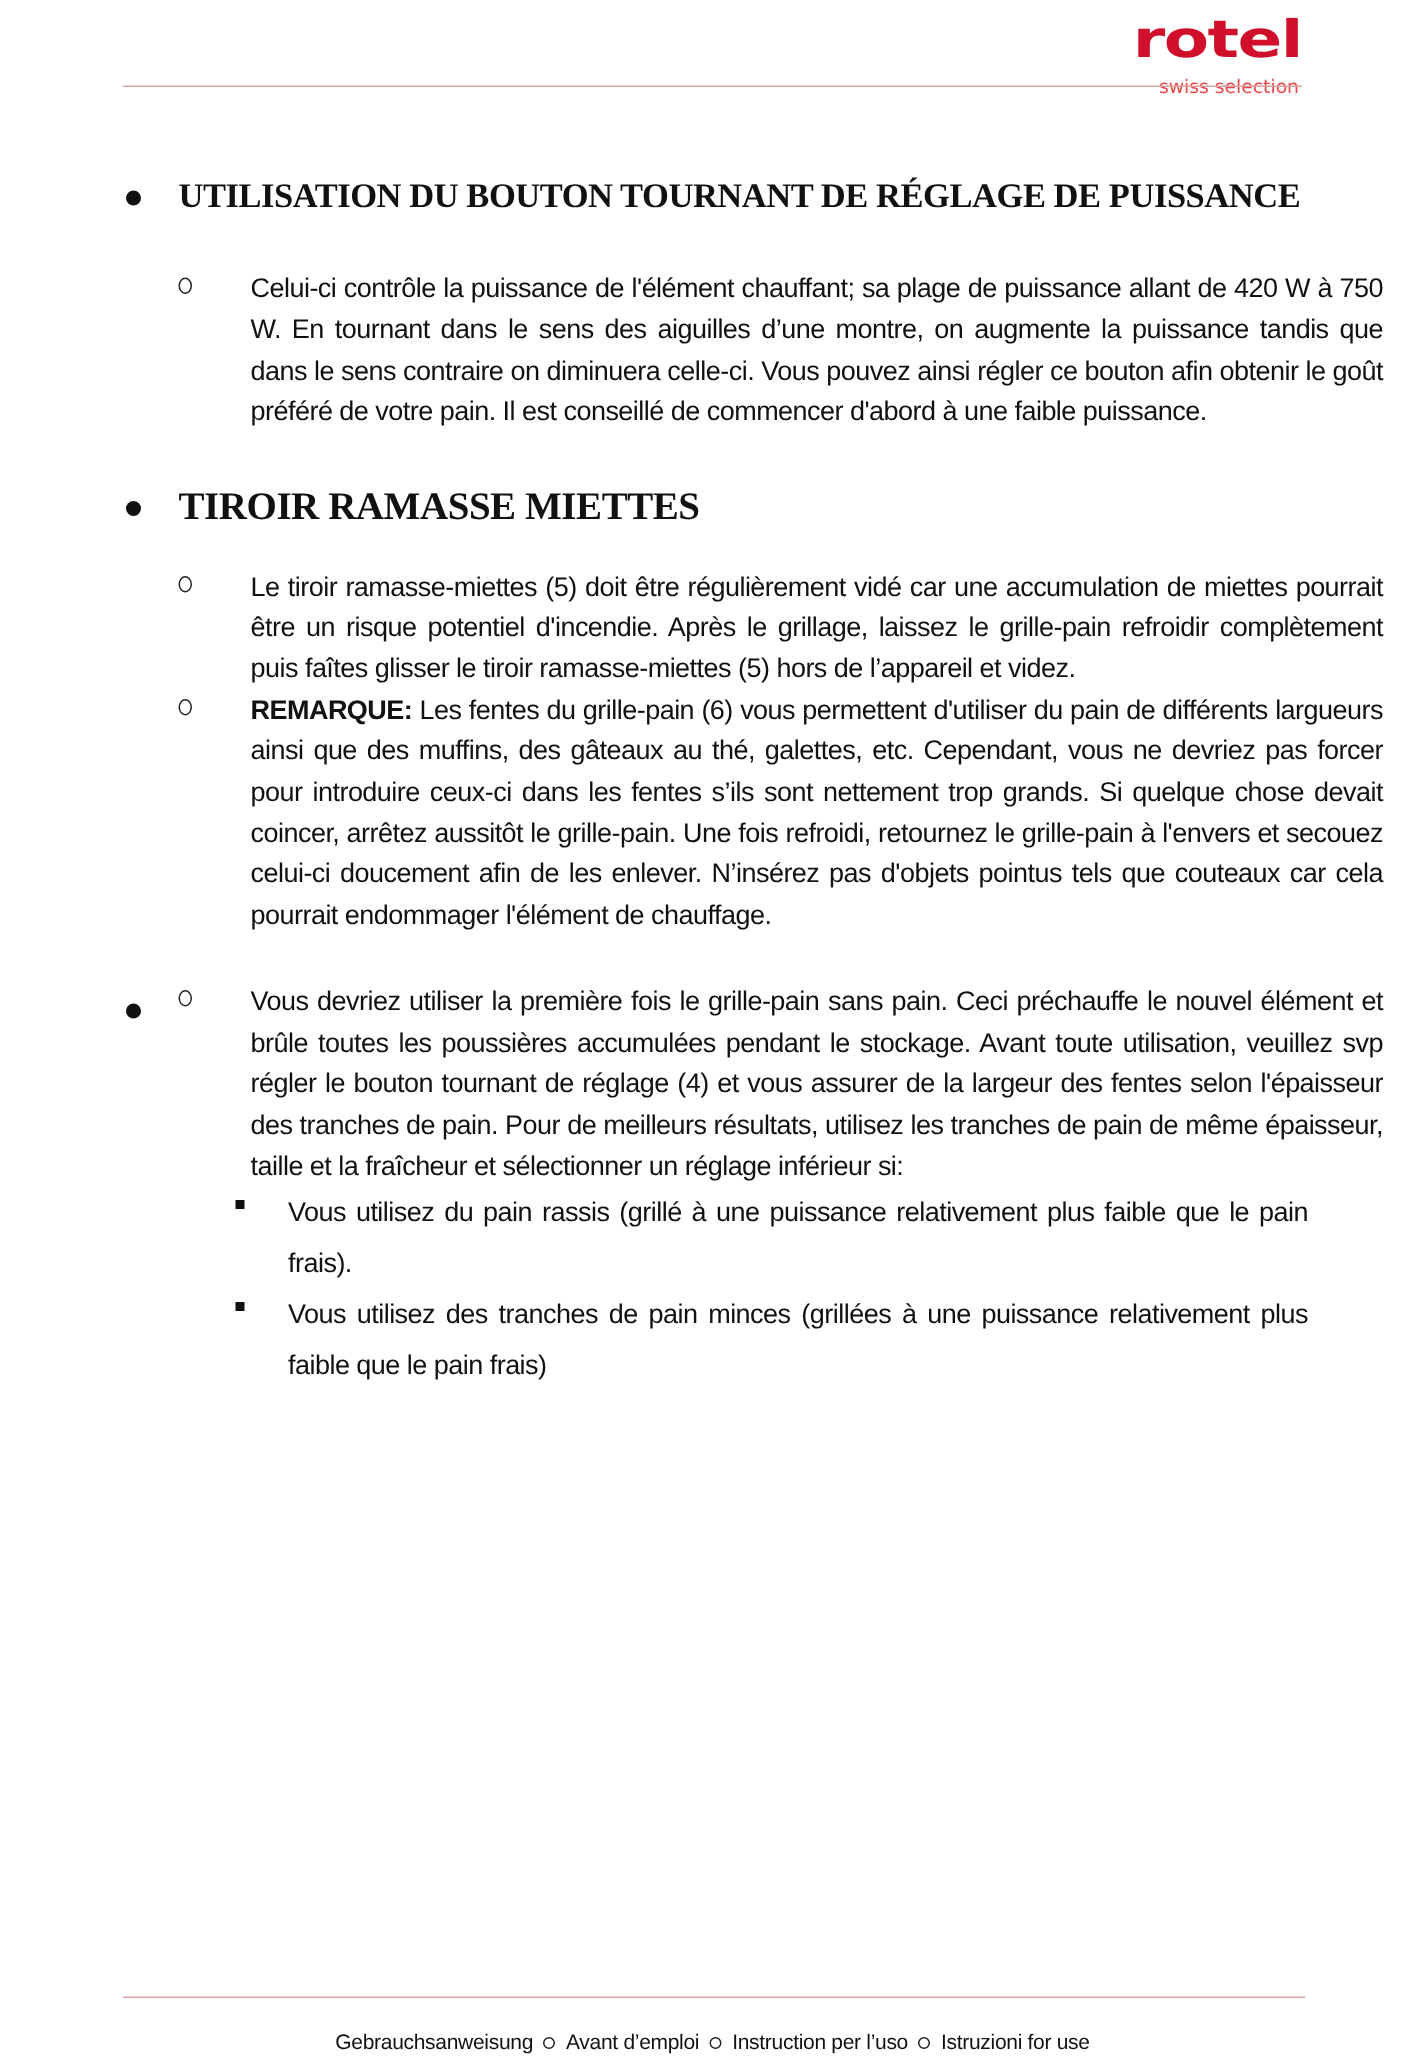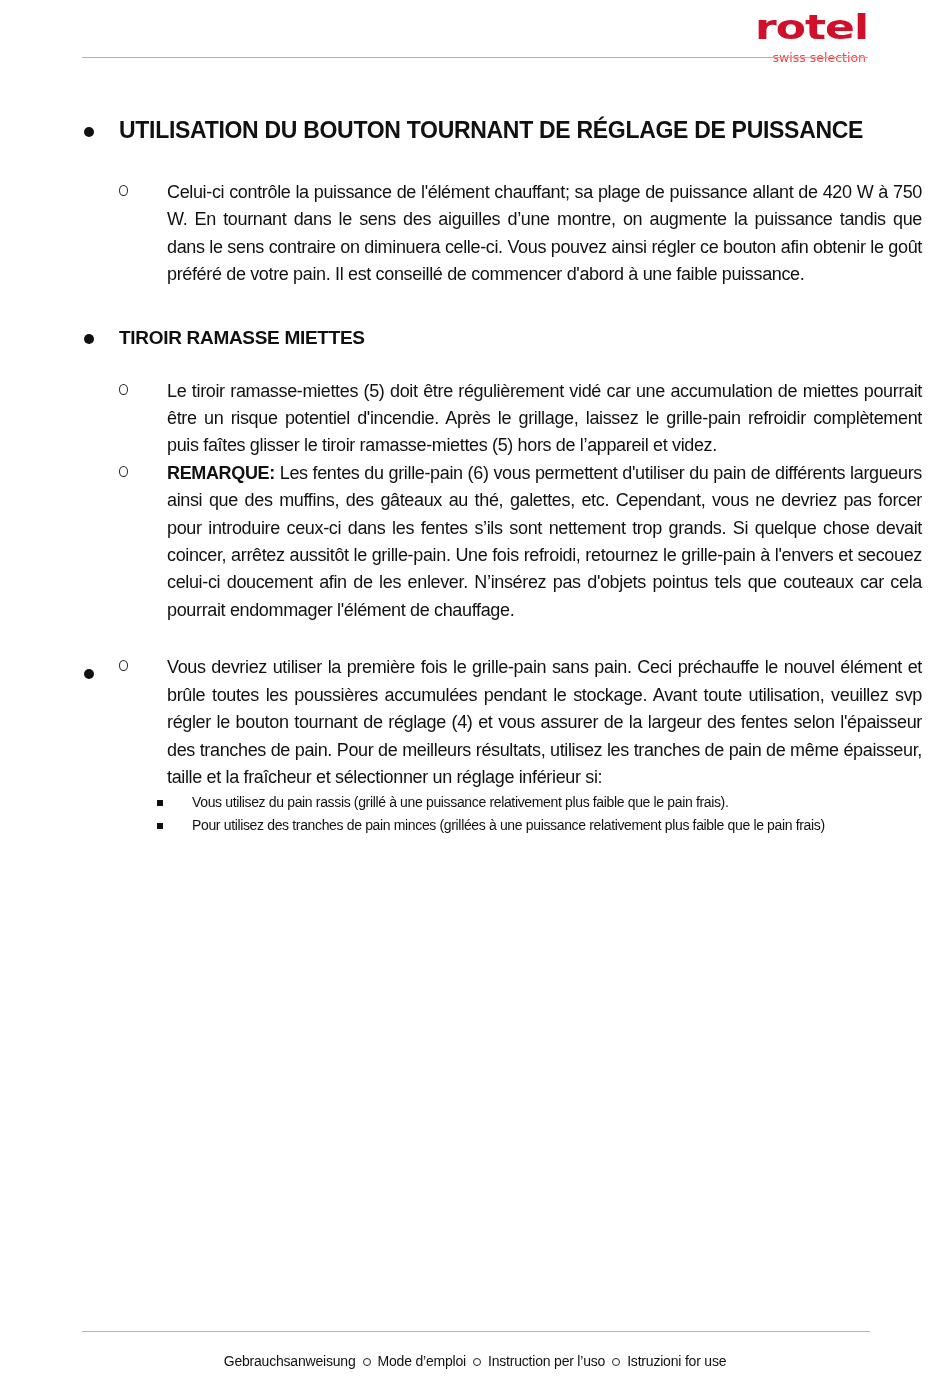--- a/index.html
+++ b/index.html
@@ -28,38 +28,39 @@
     .section { position: relative; }
     .sec-bullet {
       position: absolute; left: 2px; width: 10px; height: 10px; border-radius: 50%;
       background: #111; top: 15px;
     }
     .sec-title {
       margin-left: 37px; font-weight: bold; font-size: 24px; line-height: 37px;
       text-align: justify; text-align-last: left; letter-spacing: -0.3px;
       transform: scaleX(0.93); transform-origin: left;
       width: 808px;
+      font-family: Liberation Serif, serif;
     }
     .item { position: relative; margin-left: 37px; margin-top: 0; }
     .item-marker {
       position: absolute; left: 0; top: 6px; width: 7px; height: 9px;
       border: 1.3px solid #222; border-radius: 50%;
     }
     .item-text {
       margin-left: 48px; font-size: 18px; line-height: 27.4px;
       text-align: justify; width: 755px;
       letter-spacing: -0.35px;
     }
     .bold { font-weight: bold; }
     .sub { position: relative; margin-left: 36px; }
     .sub-marker {
       position: absolute; left: 2px; top: 9px; width: 6px; height: 6px; background: #111;
     }
     .sub-text {
-      margin-left: 37px; font-size: 14px; line-height: 23px; text-align: justify;
+      margin-left: 37px; font-size: 18px; line-height: 34px; text-align: justify;
       width: 680px; letter-spacing: -0.35px;
     }
     .footer-rule {
       position: absolute; left: 82px; top: 1331px; width: 788px; height: 1px;
       background: #d9a3a3;
     }
     .footer {
       position: absolute; left: 0; top: 1353px; width: 950px; text-align: center;
       font-size: 14px; color: #111; letter-spacing: -0.2px;
     }
@@ -85,21 +86,21 @@
     <div class="item" style="margin-top:30px;">
       <div class="item-marker"></div>
       <div class="item-text">
         <span>Celui-ci contrôle la puissance de l'élément chauffant; sa plage de puissance allant de 420 W à 750 W. En tournant dans le sens des aiguilles d’une montre, on augmente la puissance tandis que dans le sens contraire on diminuera celle-ci. Vous pouvez ainsi régler ce bouton afin obtenir le goût préféré de votre pain. Il est conseillé de commencer d'abord à une faible puissance.</span>
       </div>
     </div>
   </div>
 
   <div class="section" style="margin-top:30px;">
     <div class="sec-bullet"></div>
-    <div class="sec-title" style="width:752px;transform:none;font-size:19px;">TIROIR RAMASSE MIETTES</div>
+    <div class="sec-title" style="width:752px;transform:none;font-size:26px;">TIROIR RAMASSE MIETTES</div>
     <div class="item" style="margin-top:22px;">
       <div class="item-marker"></div>
       <div class="item-text">
         <span>Le tiroir ramasse-miettes (5) doit être régulièrement vidé car une accumulation de miettes pourrait être un risque potentiel d'incendie. Après le grillage, laissez le grille-pain refroidir complètement puis faîtes glisser le tiroir ramasse-miettes (5) hors de l’appareil et videz.</span>
       </div>
     </div>
     <div class="item">
       <div class="item-marker"></div>
       <div class="item-text"><span class="bold">REMARQUE:</span><span> Les fentes du grille-pain (6) vous permettent d'utiliser du pain de différents largueurs ainsi que des muffins, des gâteaux au thé, galettes, etc. Cependant, vous ne devriez pas forcer pour introduire ceux-ci dans les fentes s’ils sont nettement trop grands. Si quelque chose devait coincer, arrêtez aussitôt le grille-pain. Une fois refroidi, retournez le grille-pain à l'envers et secouez celui-ci doucement afin de les enlever. N’insérez pas d'objets pointus tels que couteaux car cela pourrait endommager l'élément de chauffage.</span></div>
     </div>
@@ -111,23 +112,23 @@
       <div class="item-marker"></div>
       <div class="item-text">
         <span>Vous devriez utiliser la première fois le grille-pain sans pain. Ceci préchauffe le nouvel élément et brûle toutes les poussières accumulées pendant le stockage. Avant toute utilisation, veuillez svp régler le bouton tournant de réglage (4) et vous assurer de la largeur des fentes selon l'épaisseur des tranches de pain. Pour de meilleurs résultats, utilisez les tranches de pain de même épaisseur, taille et la fraîcheur et sélectionner un réglage inférieur si:</span>
       </div>
       <div class="sub">
         <div class="sub-marker"></div>
         <div class="sub-text">Vous utilisez du pain rassis (grillé à une puissance relativement plus faible que le pain frais).</div>
       </div>
       <div class="sub">
         <div class="sub-marker"></div>
-        <div class="sub-text">Pour utilisez des tranches de pain minces (grillées à une puissance relativement plus faible que le pain frais)</div>
+        <div class="sub-text">Vous utilisez des tranches de pain minces (grillées à une puissance relativement plus faible que le pain frais)</div>
       </div>
     </div>
   </div>
 
 </div>
 
 <div class="footer-rule"></div>
 <div class="footer">
-  <span>Gebrauchsanweisung</span><span class="sep"></span><span>Mode d’emploi</span><span class="sep"></span><span>Instruction per l’uso</span><span class="sep"></span><span>Istruzioni for use</span>
+  <span>Gebrauchsanweisung</span><span class="sep"></span><span>Avant d’emploi</span><span class="sep"></span><span>Instruction per l’uso</span><span class="sep"></span><span>Istruzioni for use</span>
 </div>
 
 </body></html>

